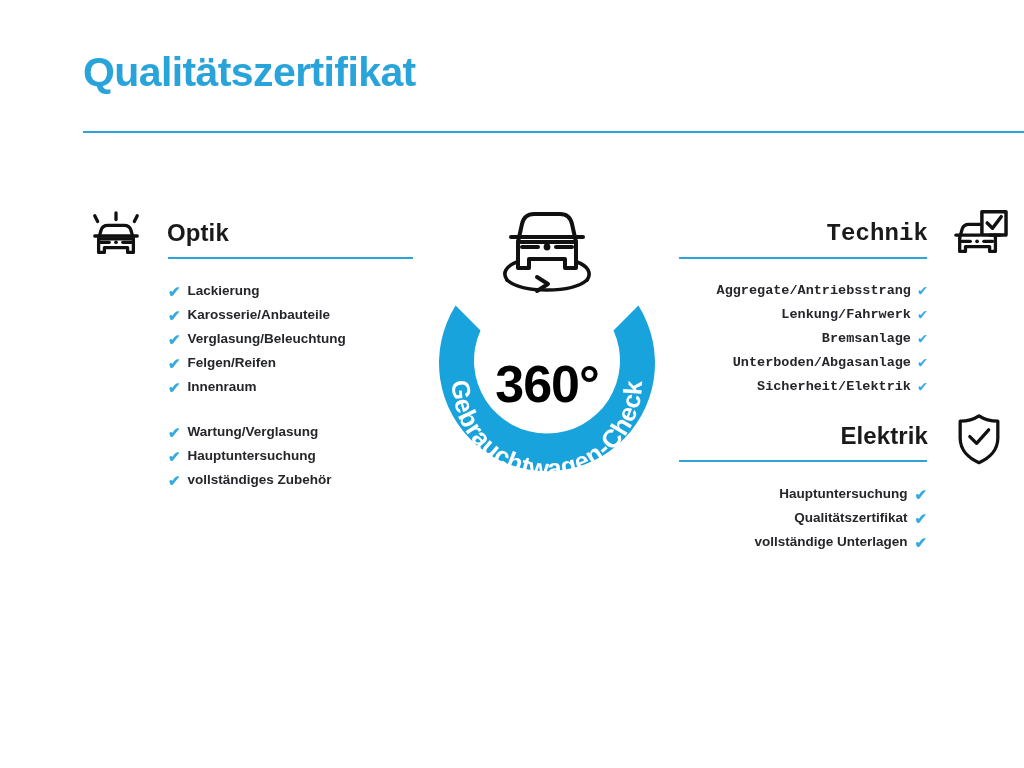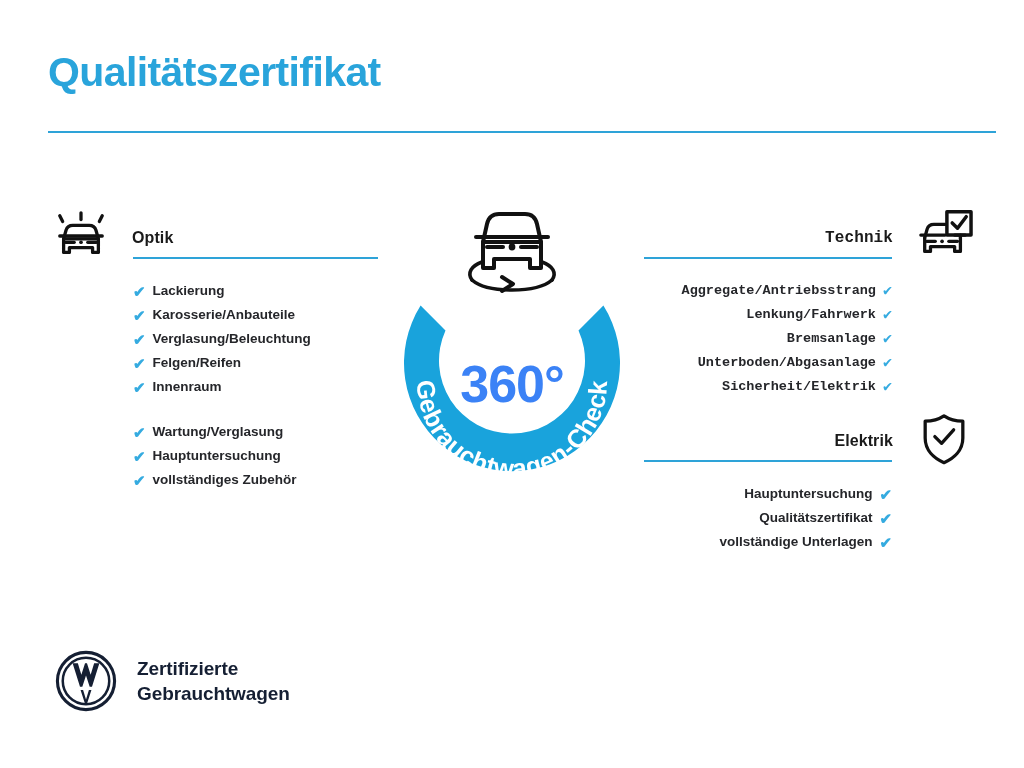--- a/index.html
+++ b/index.html
@@ -13,20 +13,21 @@
     height: 768px;
     position: relative;
     overflow: hidden;
     font-family: "Liberation Sans", sans-serif;
     -webkit-font-smoothing: antialiased;
   }
   .page {
     position: absolute;
     inset: 0;
     background: #ffffff;
+    margin-left: 35px;
   }
 
   
   .page-title {
     position: absolute;
     left: 48px;
     top: 50px;
     font-size: 41px;
     font-weight: 700;
     letter-spacing: -0.6px;
@@ -65,21 +66,21 @@
     display: flex;
     align-items: center;
     justify-content: center;
   }
   .quad-left .icon-box  { left: 4px; }
   .quad-right .icon-box { right: 4px; }
 
   .quad .head-text {
     position: absolute;
     bottom: 20px;
-    font-size: 16px;
+    font-size: 24px;
     font-weight: 700;
     color: #1a1a1a;
     letter-spacing: 0.1px;
     white-space: nowrap;
   }
   .quad-left  .head-text { left: 92px; }
   .quad-right .head-text { right: 92px; }
 
   .quad .head-rule {
     position: absolute;
@@ -143,21 +144,21 @@
     height: 216px;
   }
   .badge-360 {
     position: absolute;
     left: 0;
     right: 0;
     top: 158px;
     text-align: center;
     font-size: 52px;
     font-weight: 700;
-    color: #3b82f6;
+    color: #000000;
     letter-spacing: -1px;
     pointer-events: none;
   }
 
   
   .footer-logo {
     position: absolute;
     left: 55px;
     top: 650px;
     display: flex;
@@ -342,27 +343,14 @@
                A 73 73 0 1 1 63.5 56.5
                Z" fill="#19a3dc"></path>
       <text font-family="'Liberation Sans', sans-serif" font-size="25.5" font-weight="700" fill="#ffffff" letter-spacing="0.4">
         <textPath href="#arcPath" startOffset="50%" text-anchor="middle">Gebrauchtwagen-Check</textPath>
       </text>
     </svg>
 
     <div class="badge-360">360°</div>
   </div>
 
-  <div class="footer-logo">
-    <svg class="vw-mark" viewBox="0 0 64 64">
-      <circle cx="32" cy="32" r="29.5" fill="none" stroke="#151f33" stroke-width="3.2"></circle>
-      <circle cx="32" cy="32" r="24" fill="none" stroke="#151f33" stroke-width="2.6"></circle>
-      <path d="M18.2 13.8 L23.6 13.8 L27.2 25.5 L31.0 13.8 L33.0 13.8 L36.8 25.5 L40.4 13.8 L45.8 13.8
-               L38.2 38.0 L35.8 38.0 L32.0 26.4 L28.2 38.0 L25.8 38.0 Z
-               M26.4 41.2 L29.0 41.2 L32.0 51.2 L35.0 41.2 L37.6 41.2 L33.2 55.0 L30.8 55.0 Z" fill="#151f33"></path>
-    </svg>
-    <div class="vw-words">
-      <div>Zertifizierte</div>
-      <div>Gebrauchtwagen</div>
-    </div>
-  </div>
 
 </div>
 
 </body></html>

